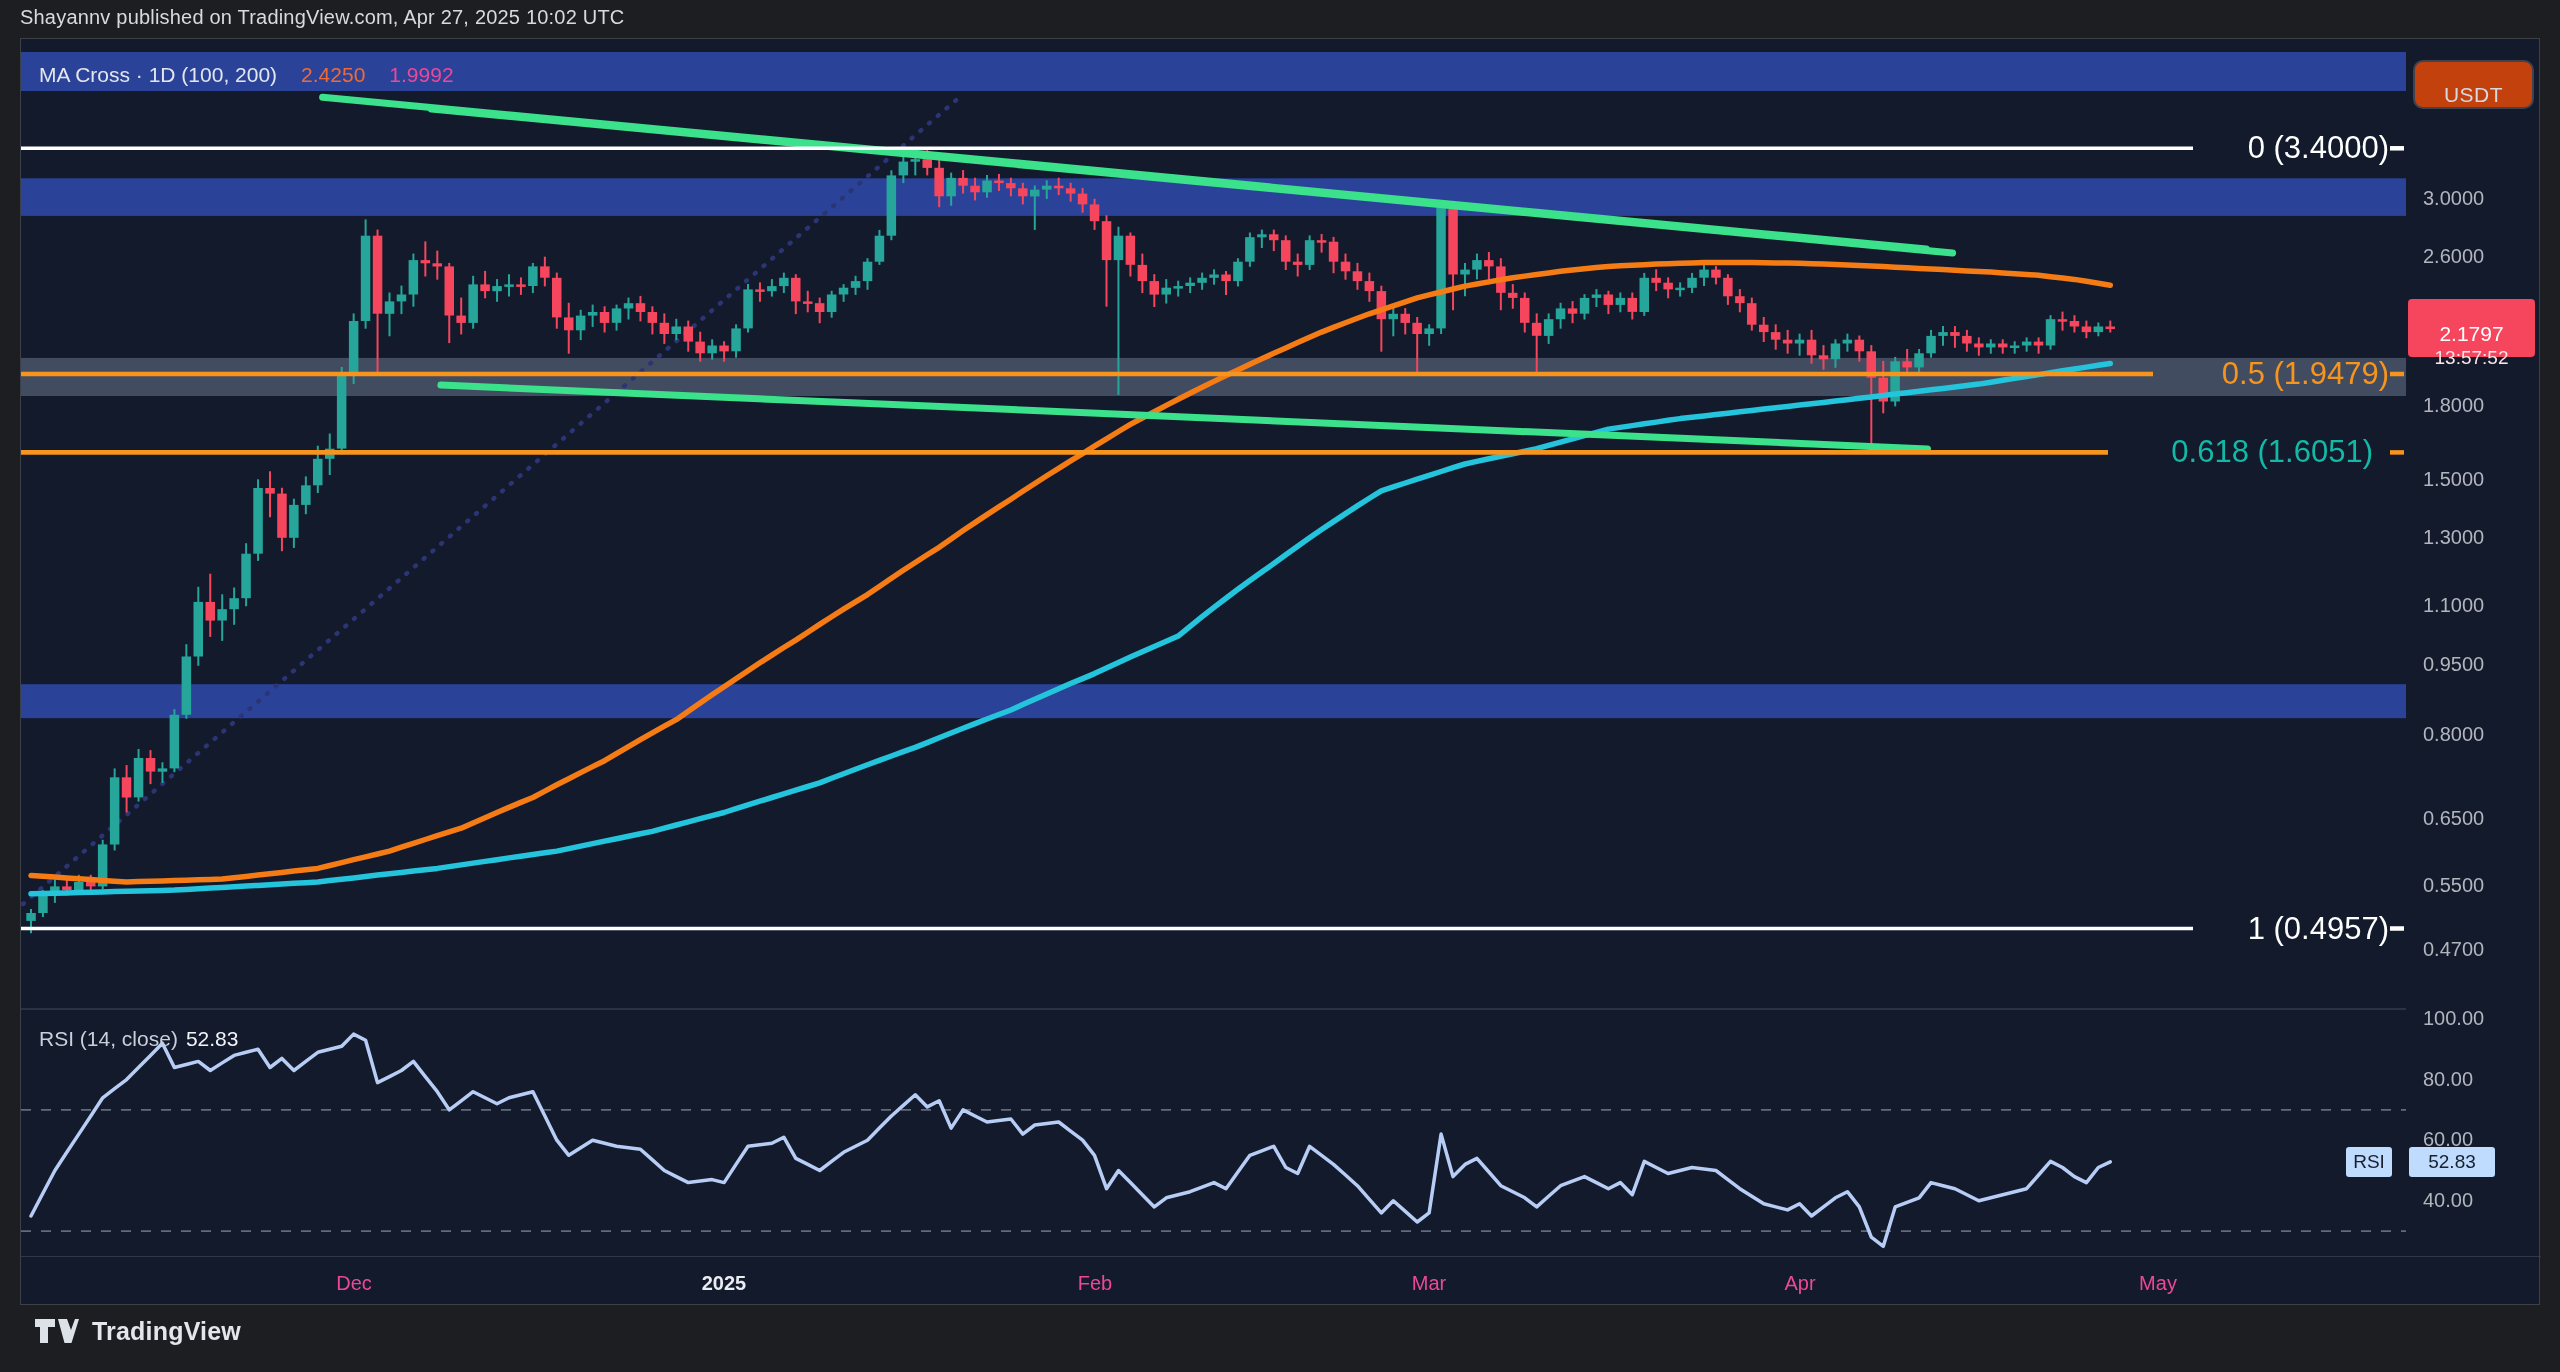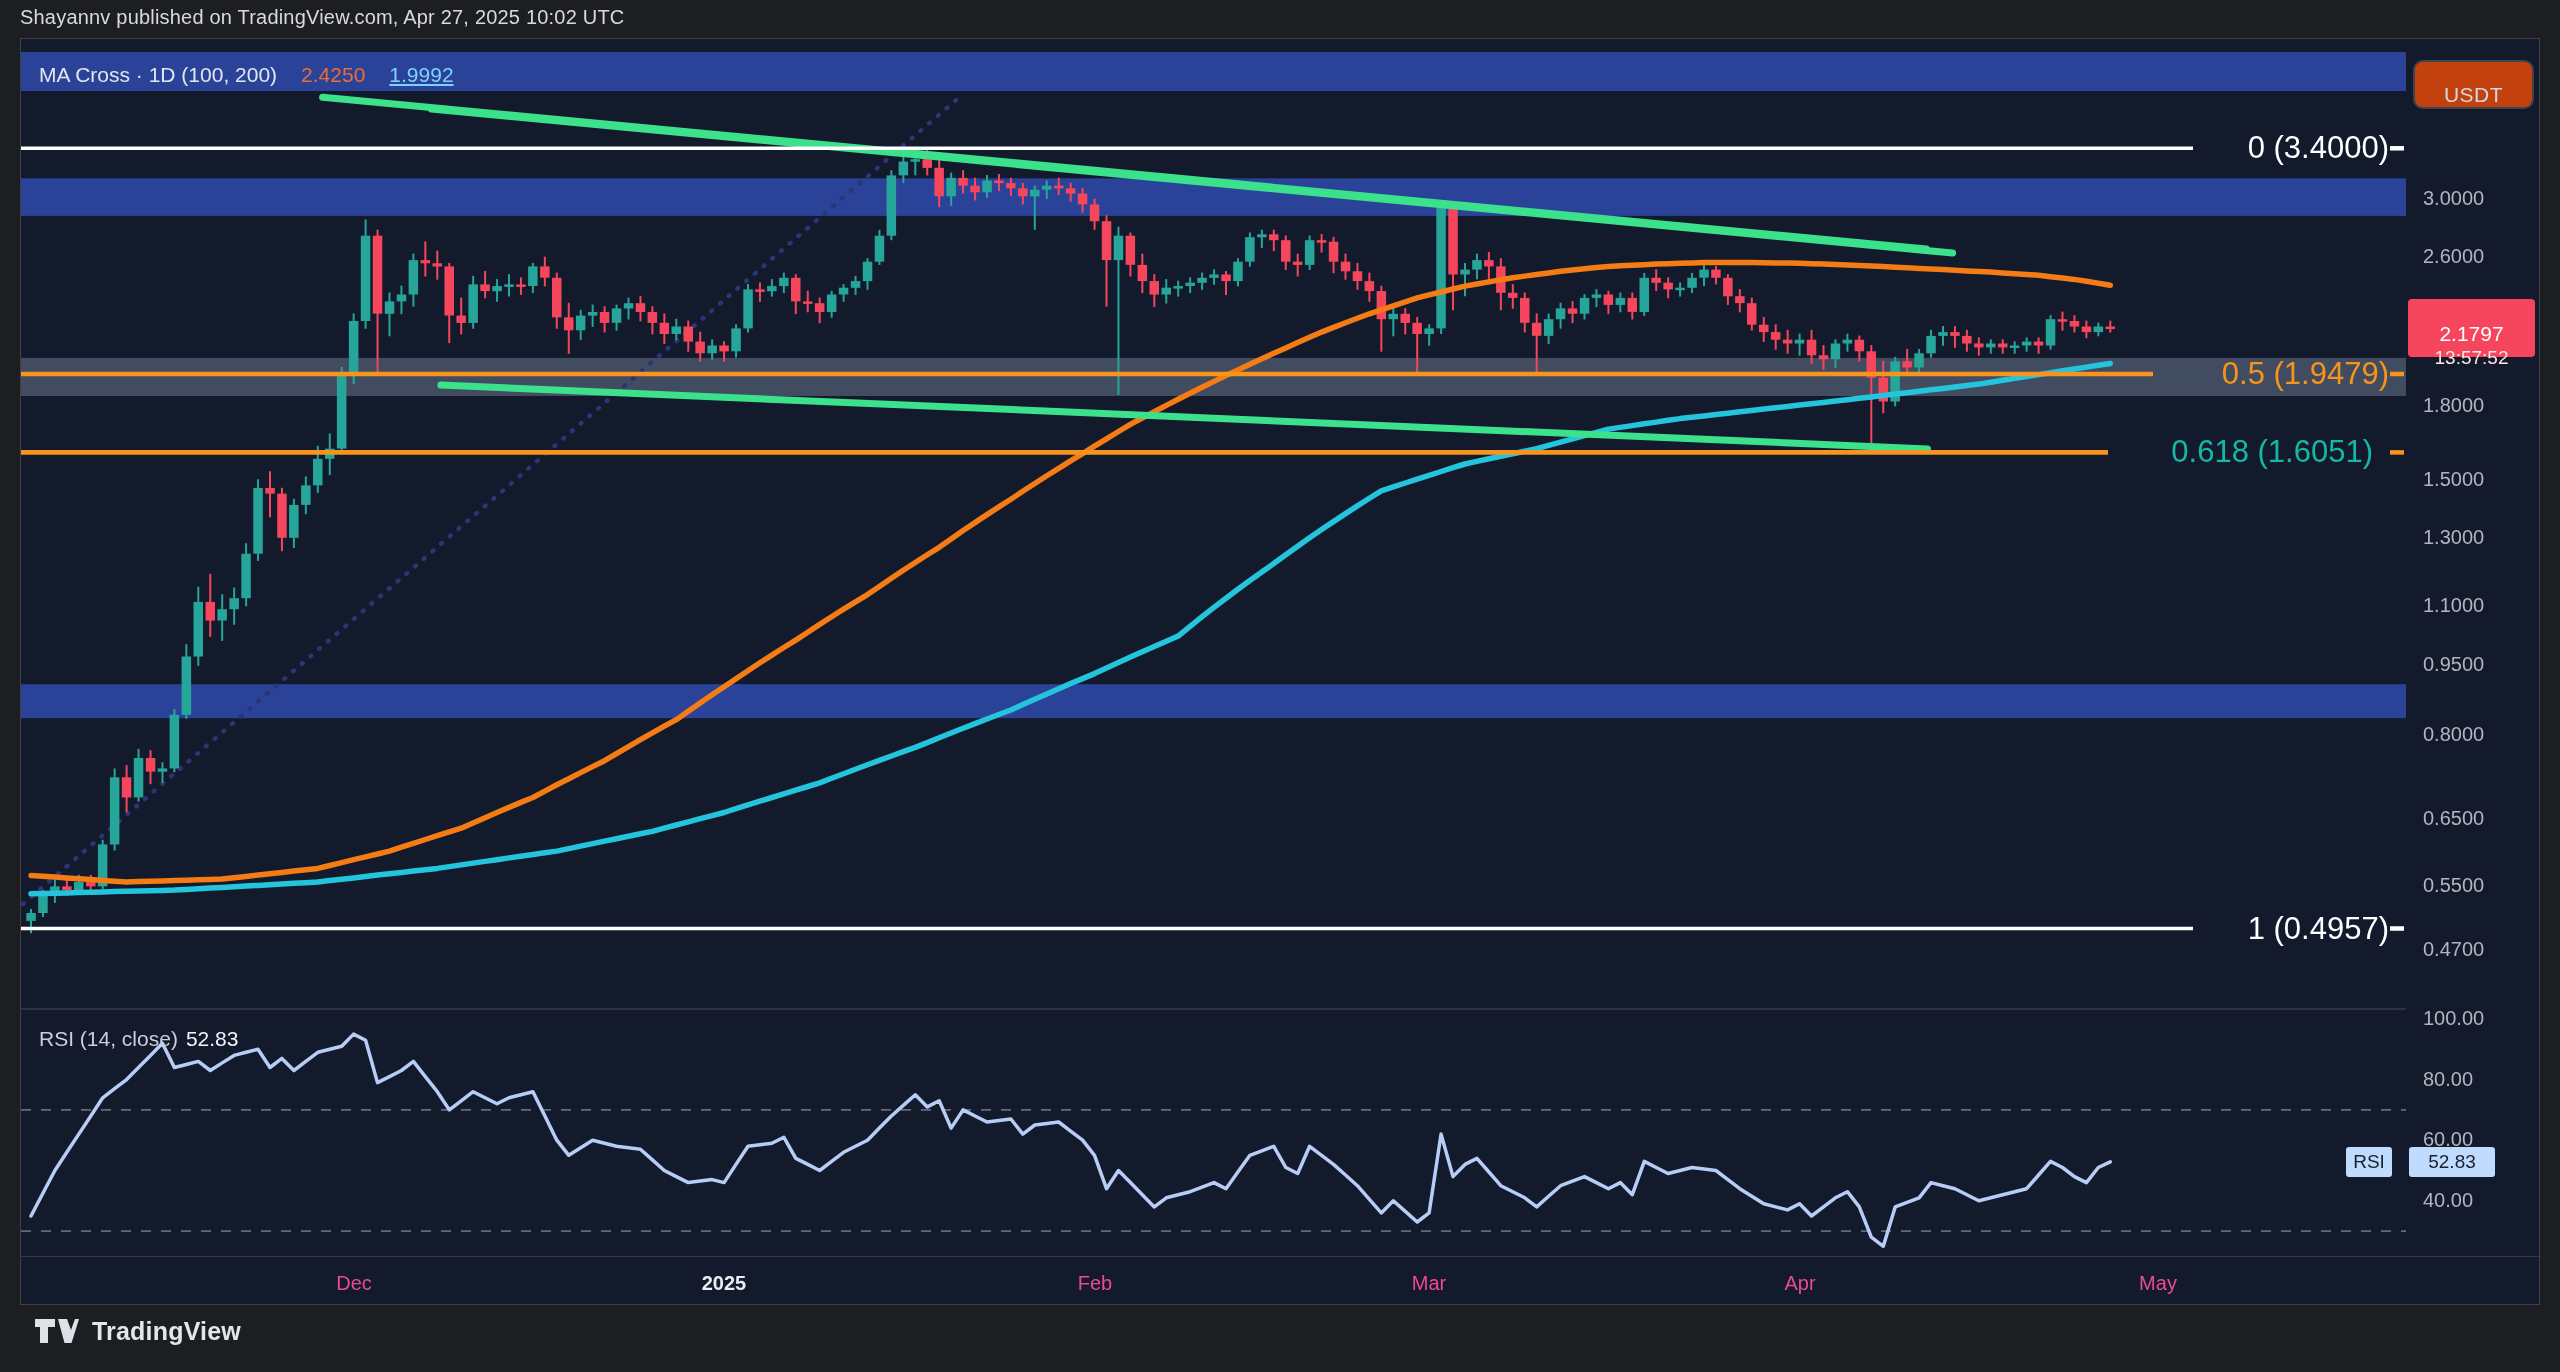--- a/index.html
+++ b/index.html
@@ -7,21 +7,21 @@
   .frame{position:relative;width:2560px;height:1372px;background:#1d1e22;
          font-family:"Liberation Sans",sans-serif;overflow:hidden;}
   .abs{position:absolute;}
   .header-title{left:20px;top:6px;font-size:20px;color:#d9dadd;letter-spacing:.2px;}
   .chart{left:20px;top:38px;width:2520px;height:1267px;background:#121a2b;
          border:1px solid #3c4049;}
   .chart svg{position:absolute;left:0;top:0;}
   .legend-row{left:18px;top:24px;display:flex;gap:24px;align-items:center;
               font-size:21px;color:#e2e6ee;white-space:nowrap;}
   .legend-val-orange{color:#ef6a35;}
-  .legend-val-cyan{color:#7dd3fc;text-decoration:underline;}
+  .legend-val-cyan{color:#ec4899;}
   .usdt-btn{left:2392px;top:21px;width:121px;height:49px;background:#c2410c;
             border:2px solid #3f434e;border-radius:10px;color:#d5d8e0;
             font-size:21px;letter-spacing:.5px;display:flex;align-items:flex-end;justify-content:center;}
   .fib-label{font-size:31px;white-space:nowrap;text-align:right;line-height:40px;}
   .tick{position:absolute;left:2402px;font-size:20px;color:#b2b5be;white-space:nowrap;}
   .price-badge{left:2387px;width:127px;height:58px;background:#f6465d;border-radius:4px;
                color:#ffffff;text-align:center;padding-top:23px;line-height:24px;}
   .price-badge .p{font-size:21px;}
   .price-badge .t{font-size:19px;color:#ffe3e6;}
   .rsi-legend{left:18px;top:988px;display:flex;gap:8px;font-size:21px;color:#c9cfdb;white-space:nowrap;}

